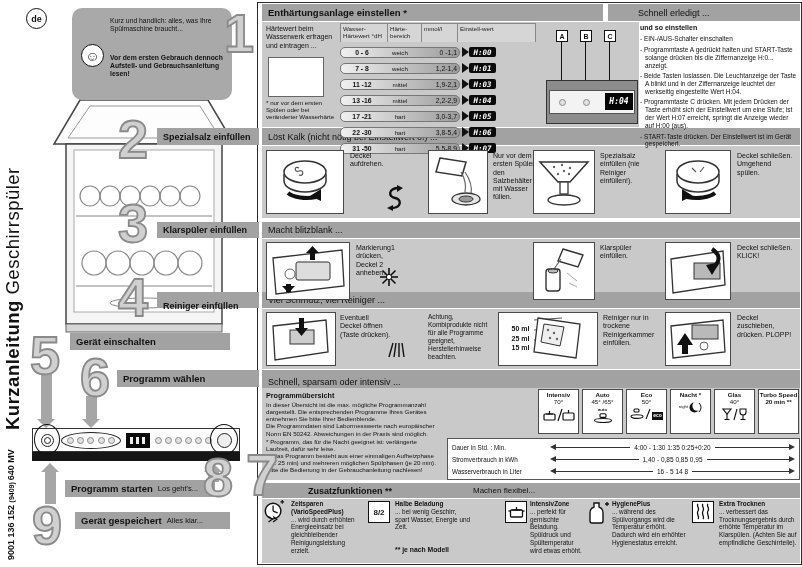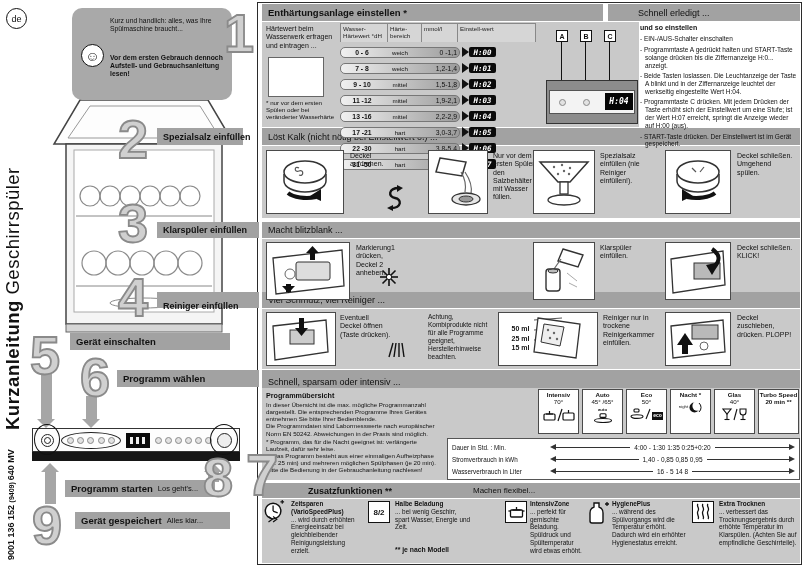--- a/index.html
+++ b/index.html
@@ -20,21 +20,21 @@
   .t62{font-size:6.2px;line-height:1.15;}
   .bold{font-weight:bold;}
   .panelimg{background:#fff;border:1px solid #4a4a4a;box-sizing:border-box;display:flex;
             align-items:center;justify-content:center;z-index:2;}
   .cap{font-size:7px;line-height:1.18;z-index:2;}
   .spine-title{transform:rotate(-90deg);transform-origin:center;white-space:nowrap;
                font-size:18.5px;letter-spacing:.5px;}
   .spine-doc{transform:rotate(-90deg);transform-origin:center;white-space:nowrap;
              font-size:9px;font-weight:bold;}
   .debadge{width:19px;height:19px;border:1.6px solid #111;border-radius:50%;display:flex;
-           align-items:center;justify-content:center;font-size:9px;font-weight:normal;}
+           align-items:center;justify-content:center;font-size:9px;font-weight:bold;margin-left:20px;}
   .bubble{background:#a9a9a9;border-radius:10px;}
   .smiley{width:21px;height:21px;border:1.6px solid #111;border-radius:50%;background:#fff;
           display:flex;align-items:center;justify-content:center;font-size:14px;}
   .arrow-shaft{width:11px;background:#a6a6a6;z-index:1;}
   .ah-down{width:0;height:0;border-left:9px solid transparent;border-right:9px solid transparent;
            border-top:9px solid #a6a6a6;z-index:1;}
   .ah-up{width:0;height:0;border-left:9px solid transparent;border-right:9px solid transparent;
          border-bottom:9px solid #a6a6a6;z-index:1;}
   
   .htable{z-index:2;}
@@ -210,29 +210,20 @@
         <div class="pill">
           <span class="pc1">7 - 8</span>
           <span class="pc2">weich</span>
           <span class="pc3">1,2-1,4</span>
         </div>
         <span class="chev"></span>
         <span class="hbadge">H:01</span>
       </div>
     <div class="trow">
         <div class="pill">
-          <span class="pc1">9 - 10</span>
-          <span class="pc2">mittel</span>
-          <span class="pc3">1,5-1,8</span>
-        </div>
-        <span class="chev"></span>
-        <span class="hbadge">H:02</span>
-      </div>
-    <div class="trow">
-        <div class="pill">
           <span class="pc1">11 -12</span>
           <span class="pc2">mittel</span>
           <span class="pc3">1,9-2,1</span>
         </div>
         <span class="chev"></span>
         <span class="hbadge">H:03</span>
       </div>
     <div class="trow">
         <div class="pill">
           <span class="pc1">13 -16</span>
@@ -295,21 +286,21 @@
 
   <div class="abs" style="left:640px;top:24px;width:158px;z-index:2;">
     <div class="t7 bold" style="margin-bottom:3px;">und so einstellen</div>
     <p class="t65 bullet">- EIN-/AUS-Schalter einschalten</p>
     <p class="t65 bullet">- Programmtaste A gedrückt halten und START-Taste solange drücken bis die Ziffernanzeige H:0... anzeigt.</p>
     <p class="t65 bullet">- Beide Tasten loslassen. Die Leuchtanzeige der Taste A blinkt und in der Ziffernanzeige leuchtet der werkseitig eingestellte Wert H:04.</p>
     <p class="t65 bullet">- Programmtaste C drücken. Mit jedem Drücken der Taste erhöht sich der Einstellwert um eine Stufe; ist der Wert H:07 erreicht, springt die Anzeige wieder auf H:00 (aus).</p>
     <p class="t65 bullet">- START-Taste drücken. Der Einstellwert ist im Gerät gespeichert.</p>
   </div>
 
-  <div class="abs bar" style="left:157px;top:128px;width:86px;height:17px;z-index:2;">
+  <div class="abs bar" style="left:157px;top:128px;width:102px;height:17px;z-index:2;">
       <span class="bar-title" style="font-size:9px;">Spezialsalz einfüllen</span>
     </div>
   <div class="abs bar" style="left:262px;top:128px;width:538px;height:17px;z-index:1;">
       <span class="bar-sub">Löst Kalk (nicht nötig bei Einstellwert 0!) ...</span>
     </div>
   <div class="abs graybg" style="left:262px;top:146px;width:538px;height:72px;z-index:1;"></div>
 
   <div class="abs panelimg" style="left:266px;top:150px;width:78px;height:64px;">
     <svg width="60" height="52" viewBox="0 0 60 52">
       <ellipse cx="30" cy="16" rx="21" ry="11" fill="#fff" stroke="#333" stroke-width="1.5"></ellipse>

